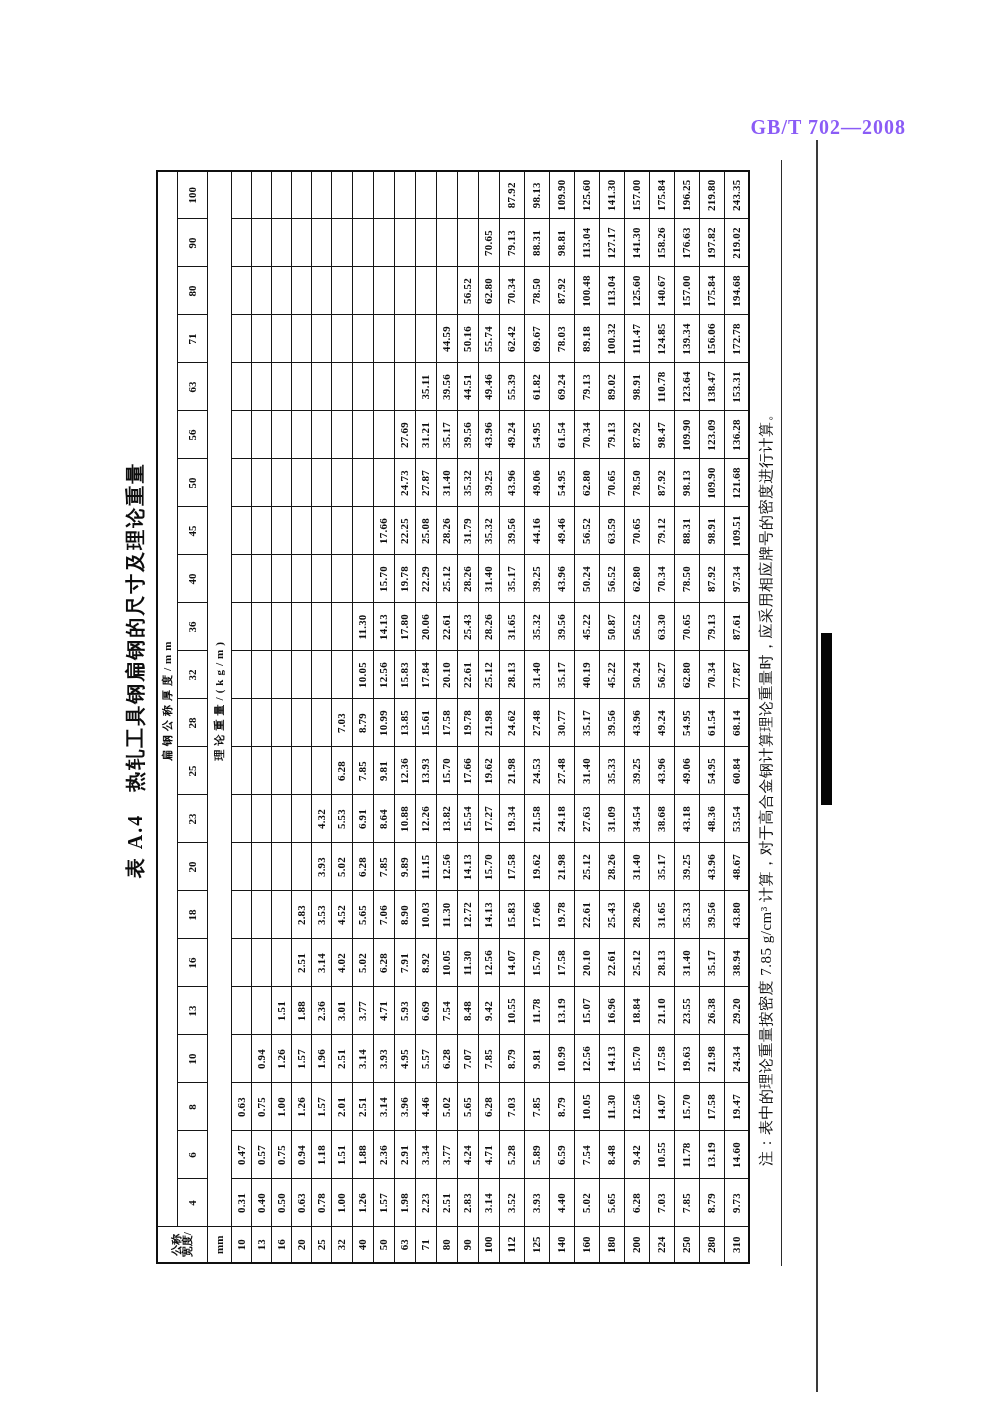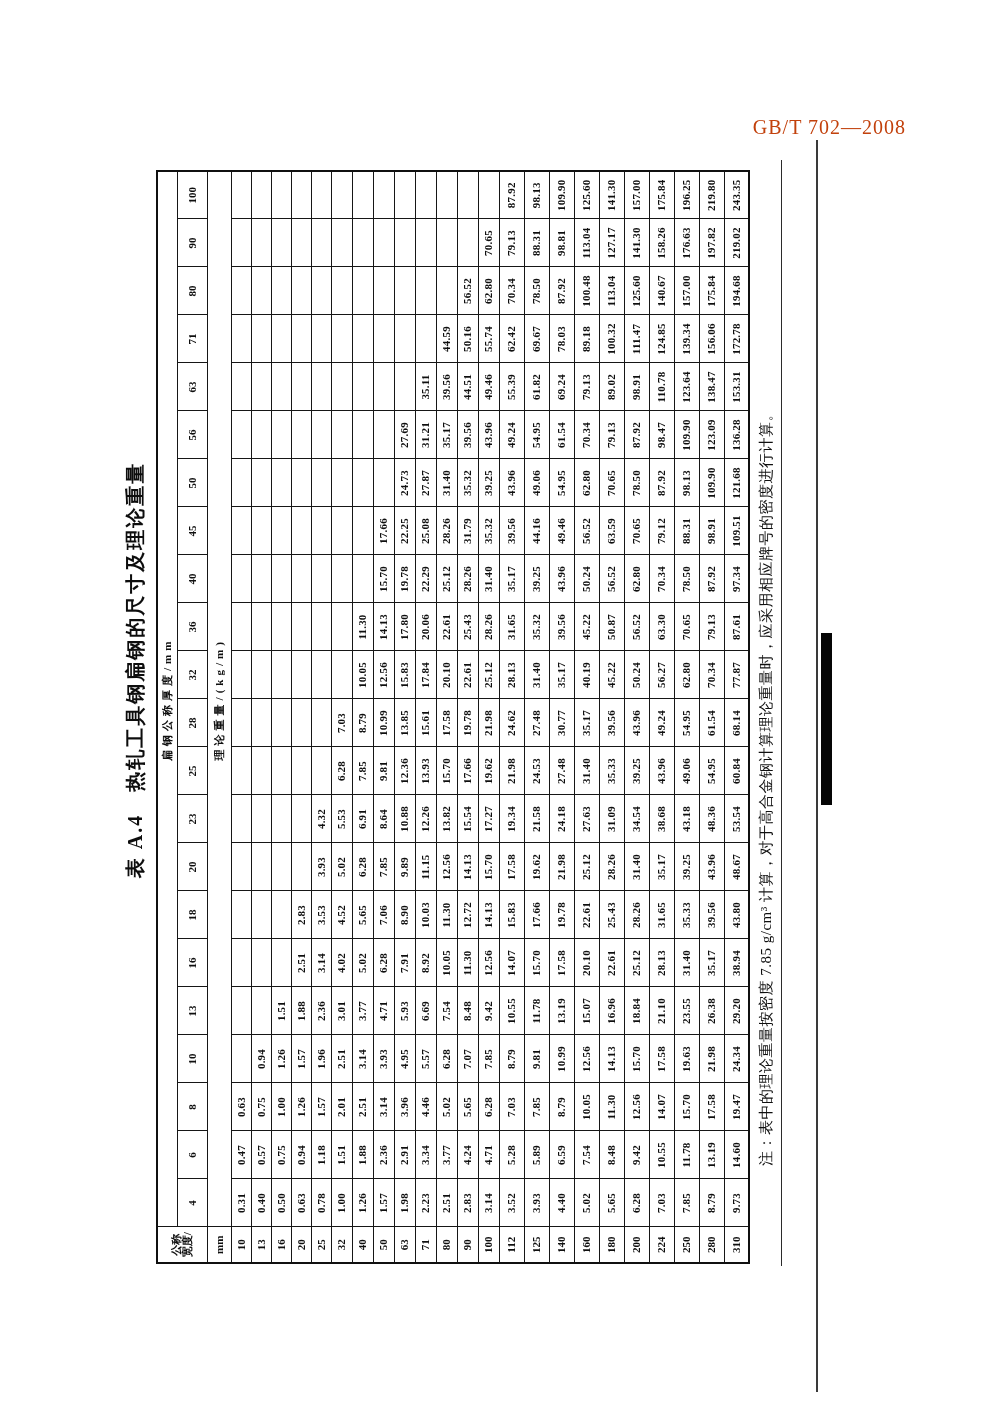--- a/index.html
+++ b/index.html
@@ -1,22 +1,22 @@
 <!DOCTYPE html>
 <html><head>
 <meta charset="utf-8">
 <style>
   html,body{margin:0;padding:0;}
   body{
     width:1000px;height:1402px;position:relative;background:#ffffff;
     font-family:"Liberation Serif","DejaVu Serif",serif;color:#111;overflow:hidden;
   }
   .page-header{
-    position:absolute;top:116px;right:94px;font-size:20px;font-weight:normal;
-    letter-spacing:1px;color:#c2410c;
+    position:absolute;top:116px;right:94px;font-size:20px;font-weight:bold;
+    letter-spacing:1px;color:#8b5cf6;
   }
   
   .rot{
     position:absolute;left:120px;top:1266px;width:1106px;height:718px;
     transform:rotate(-90deg);transform-origin:0 0;
   }
   .tbl-title{
     width:100%;box-sizing:border-box;padding-left:86px;text-align:center;
     font-size:20px;font-weight:bold;letter-spacing:2px;color:#0d0d0d;margin-top:2px;
   }

